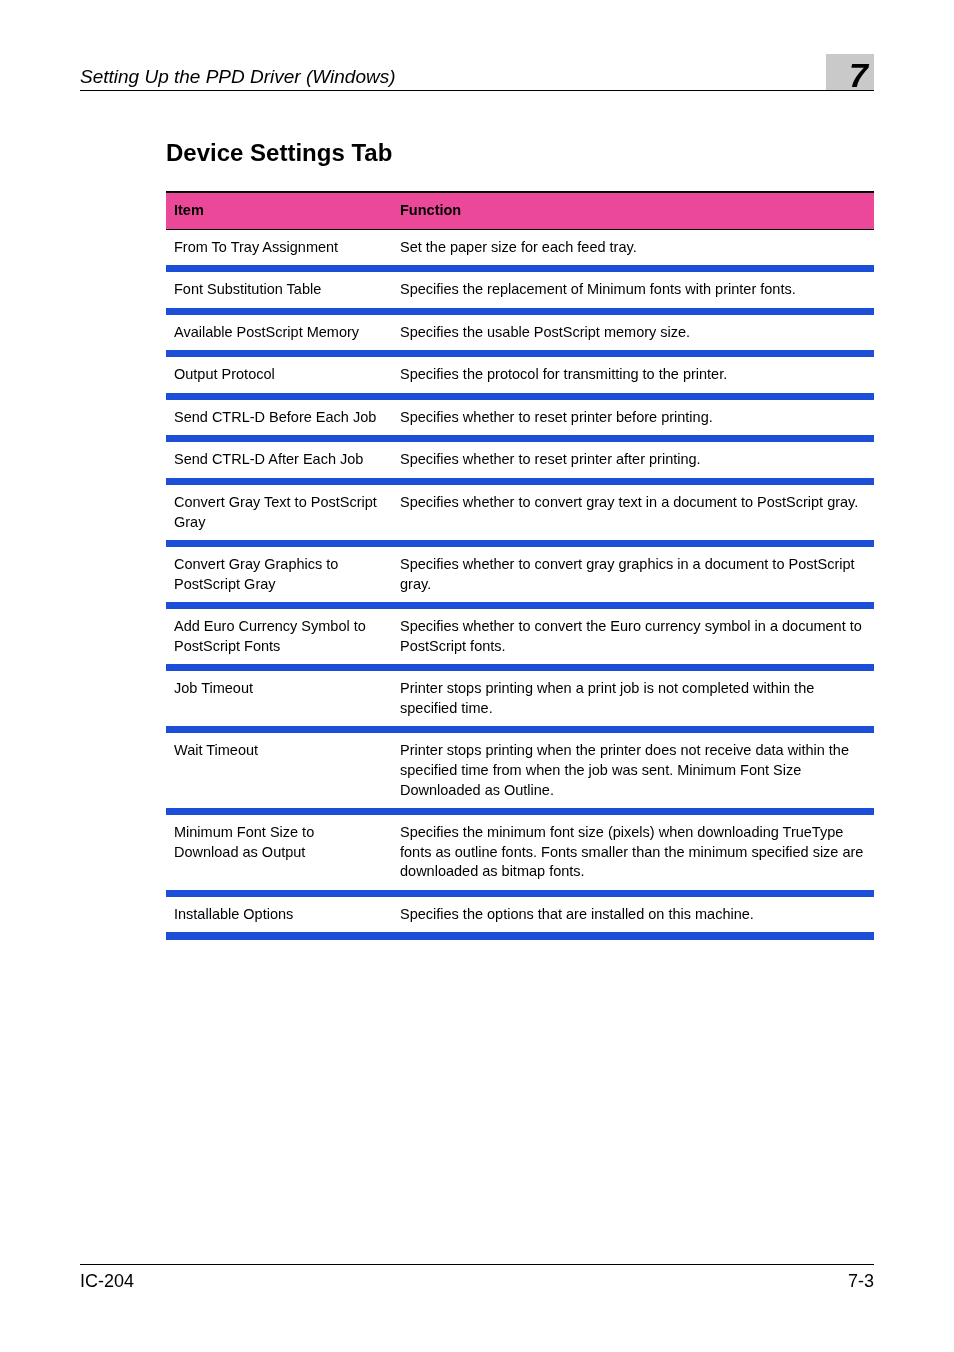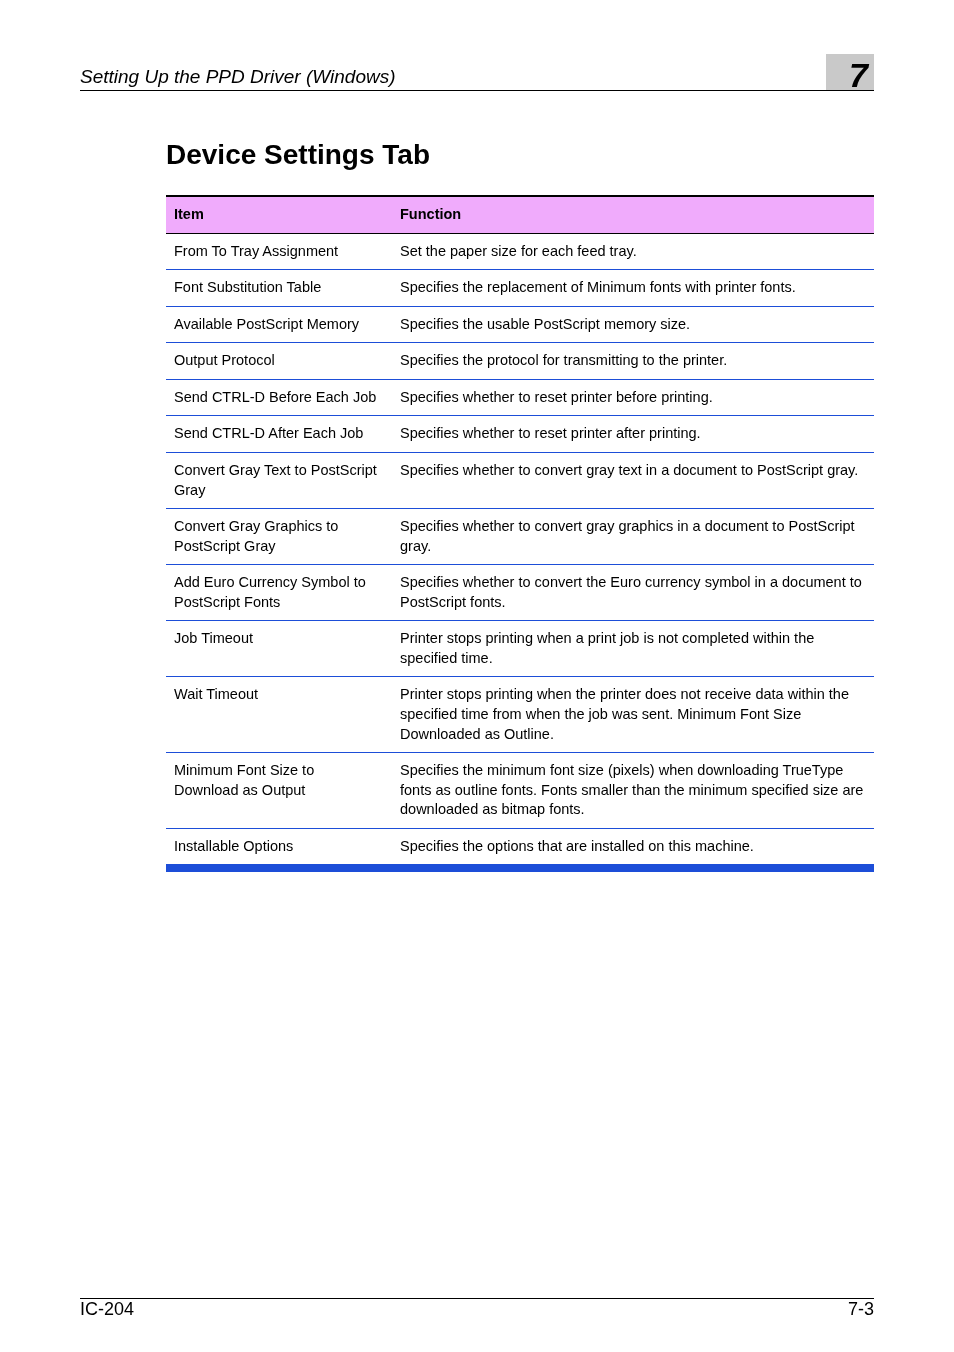--- a/index.html
+++ b/index.html
@@ -47,57 +47,58 @@
   .chapter-num {
     position: absolute;
     right: 6px;
     bottom: -2px;
     font-size: 34px;
     font-weight: bold;
     color: #000;
     line-height: 1;
   }
   .section-title {
-    font-size: 28px;
+    font-size: 24px;
     font-weight: bold;
     margin: 48px 0 24px 86px;
   }
   .table {
     margin-left: 86px;
     width: 708px;
     border-collapse: collapse;
     font-size: 14.5px;
     line-height: 1.35;
   }
   .table th, .table td {
     text-align: left;
     vertical-align: top;
     padding: 8px 10px 8px 8px;
   }
   .table th {
-    background: #f0abfc;
+    background: #ec4899;
     font-weight: bold;
     border-top: 2px solid #000;
     border-bottom: 1px solid #000;
   }
   .table td {
-    border-bottom: 1px solid #1d4ed8;
+    border-bottom: 7px solid #1d4ed8;
   }
   .table tr:last-child td {
     border-bottom: 8px solid #1d4ed8;
   }
   .col-item {
     width: 208px;
   }
   .footer {
     position: absolute;
     left: 80px;
     right: 80px;
-    bottom: 32px;
+    bottom: 60px;
     border-top: 1px solid #000;
+    padding-top: 6px;
     display: flex;
     justify-content: space-between;
     font-size: 18px;
   }
 </style>
 </head>
 <body>
 
 <div class="page">
 

